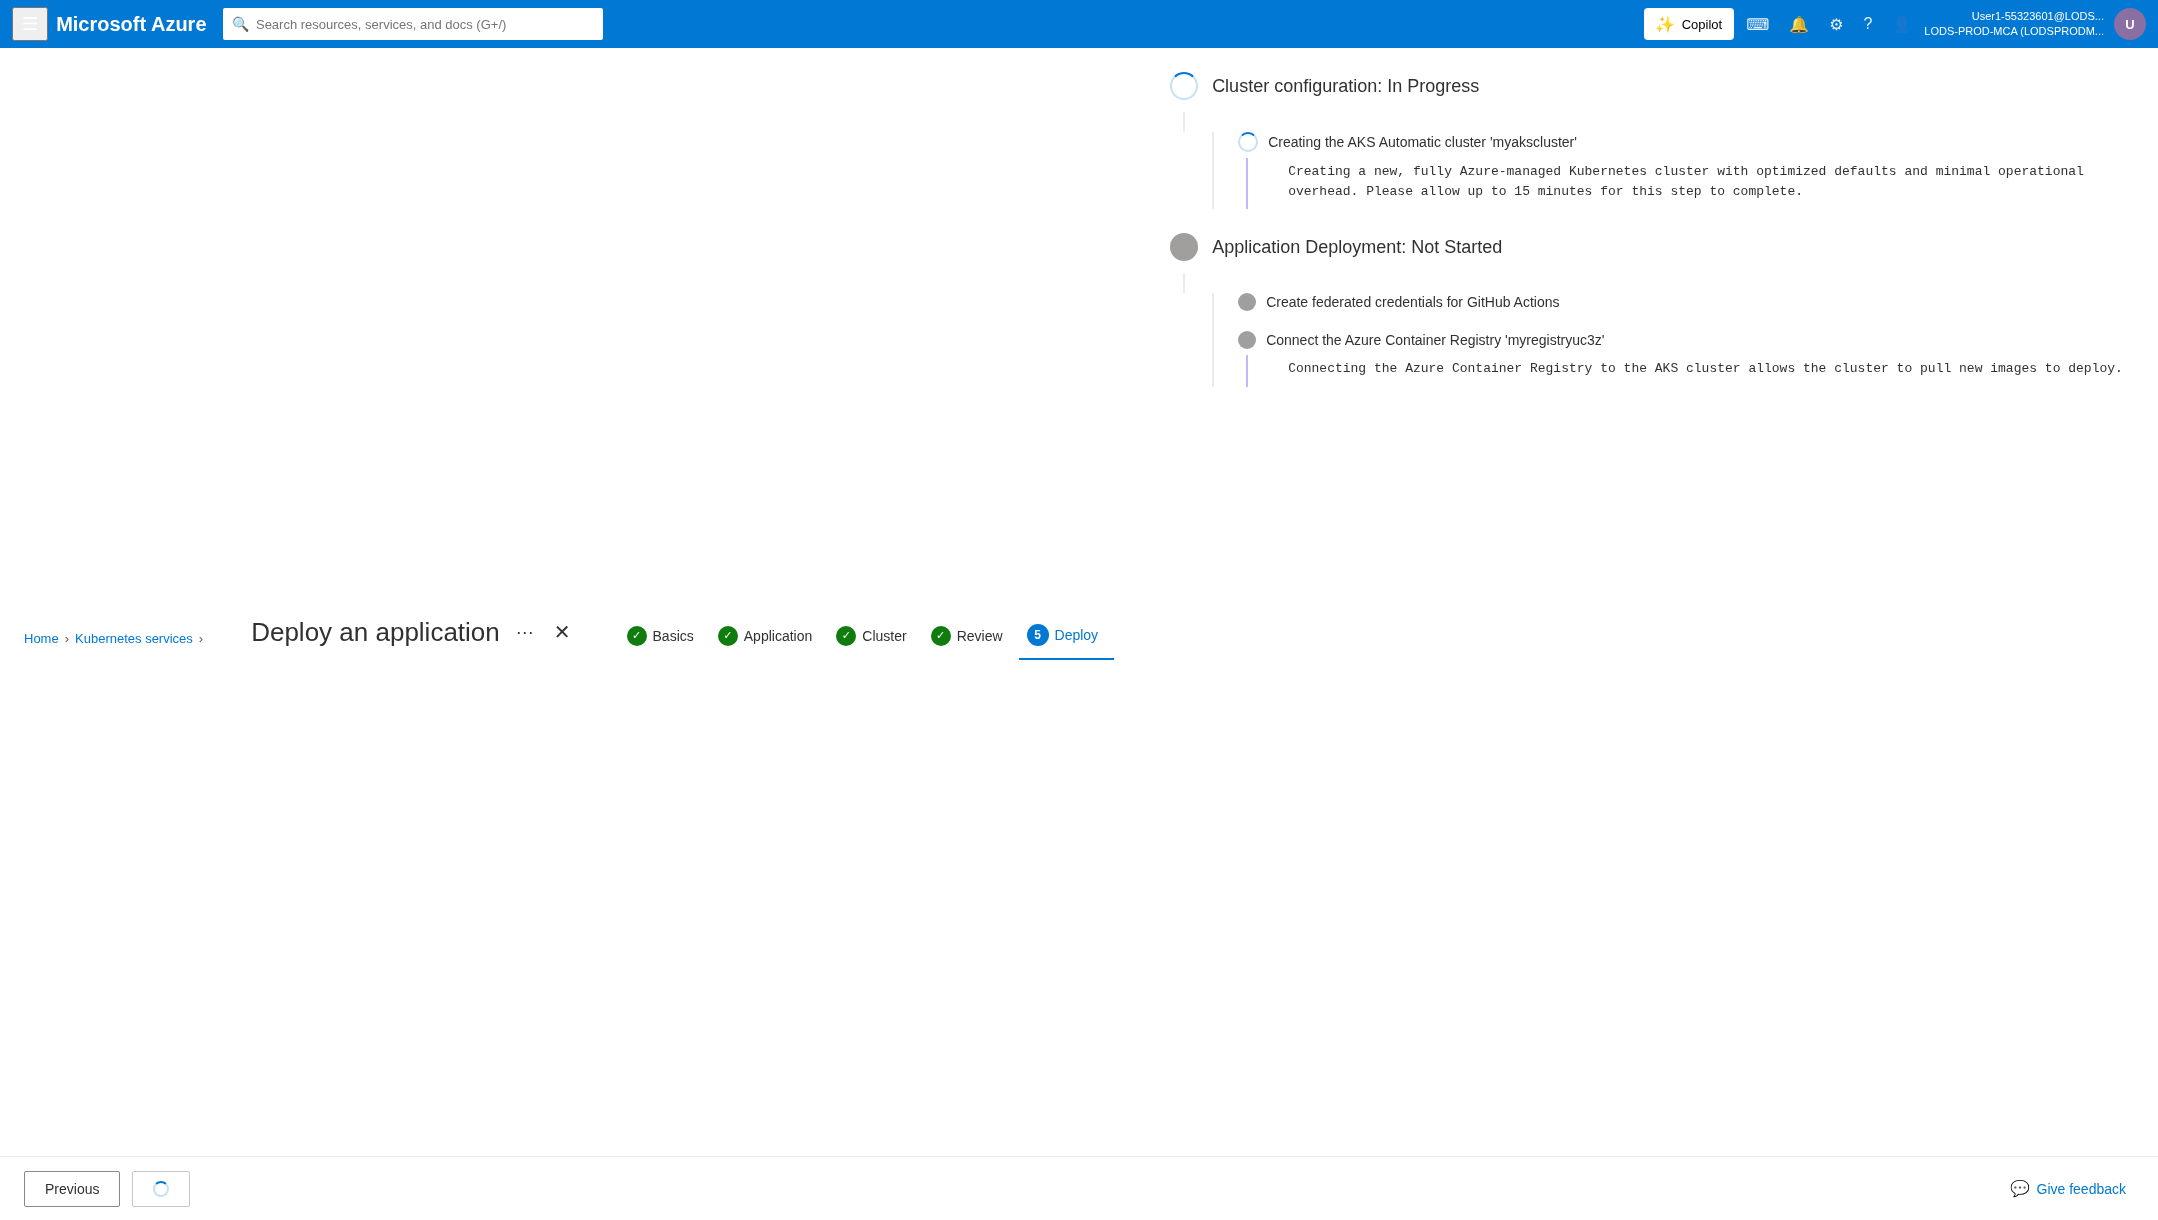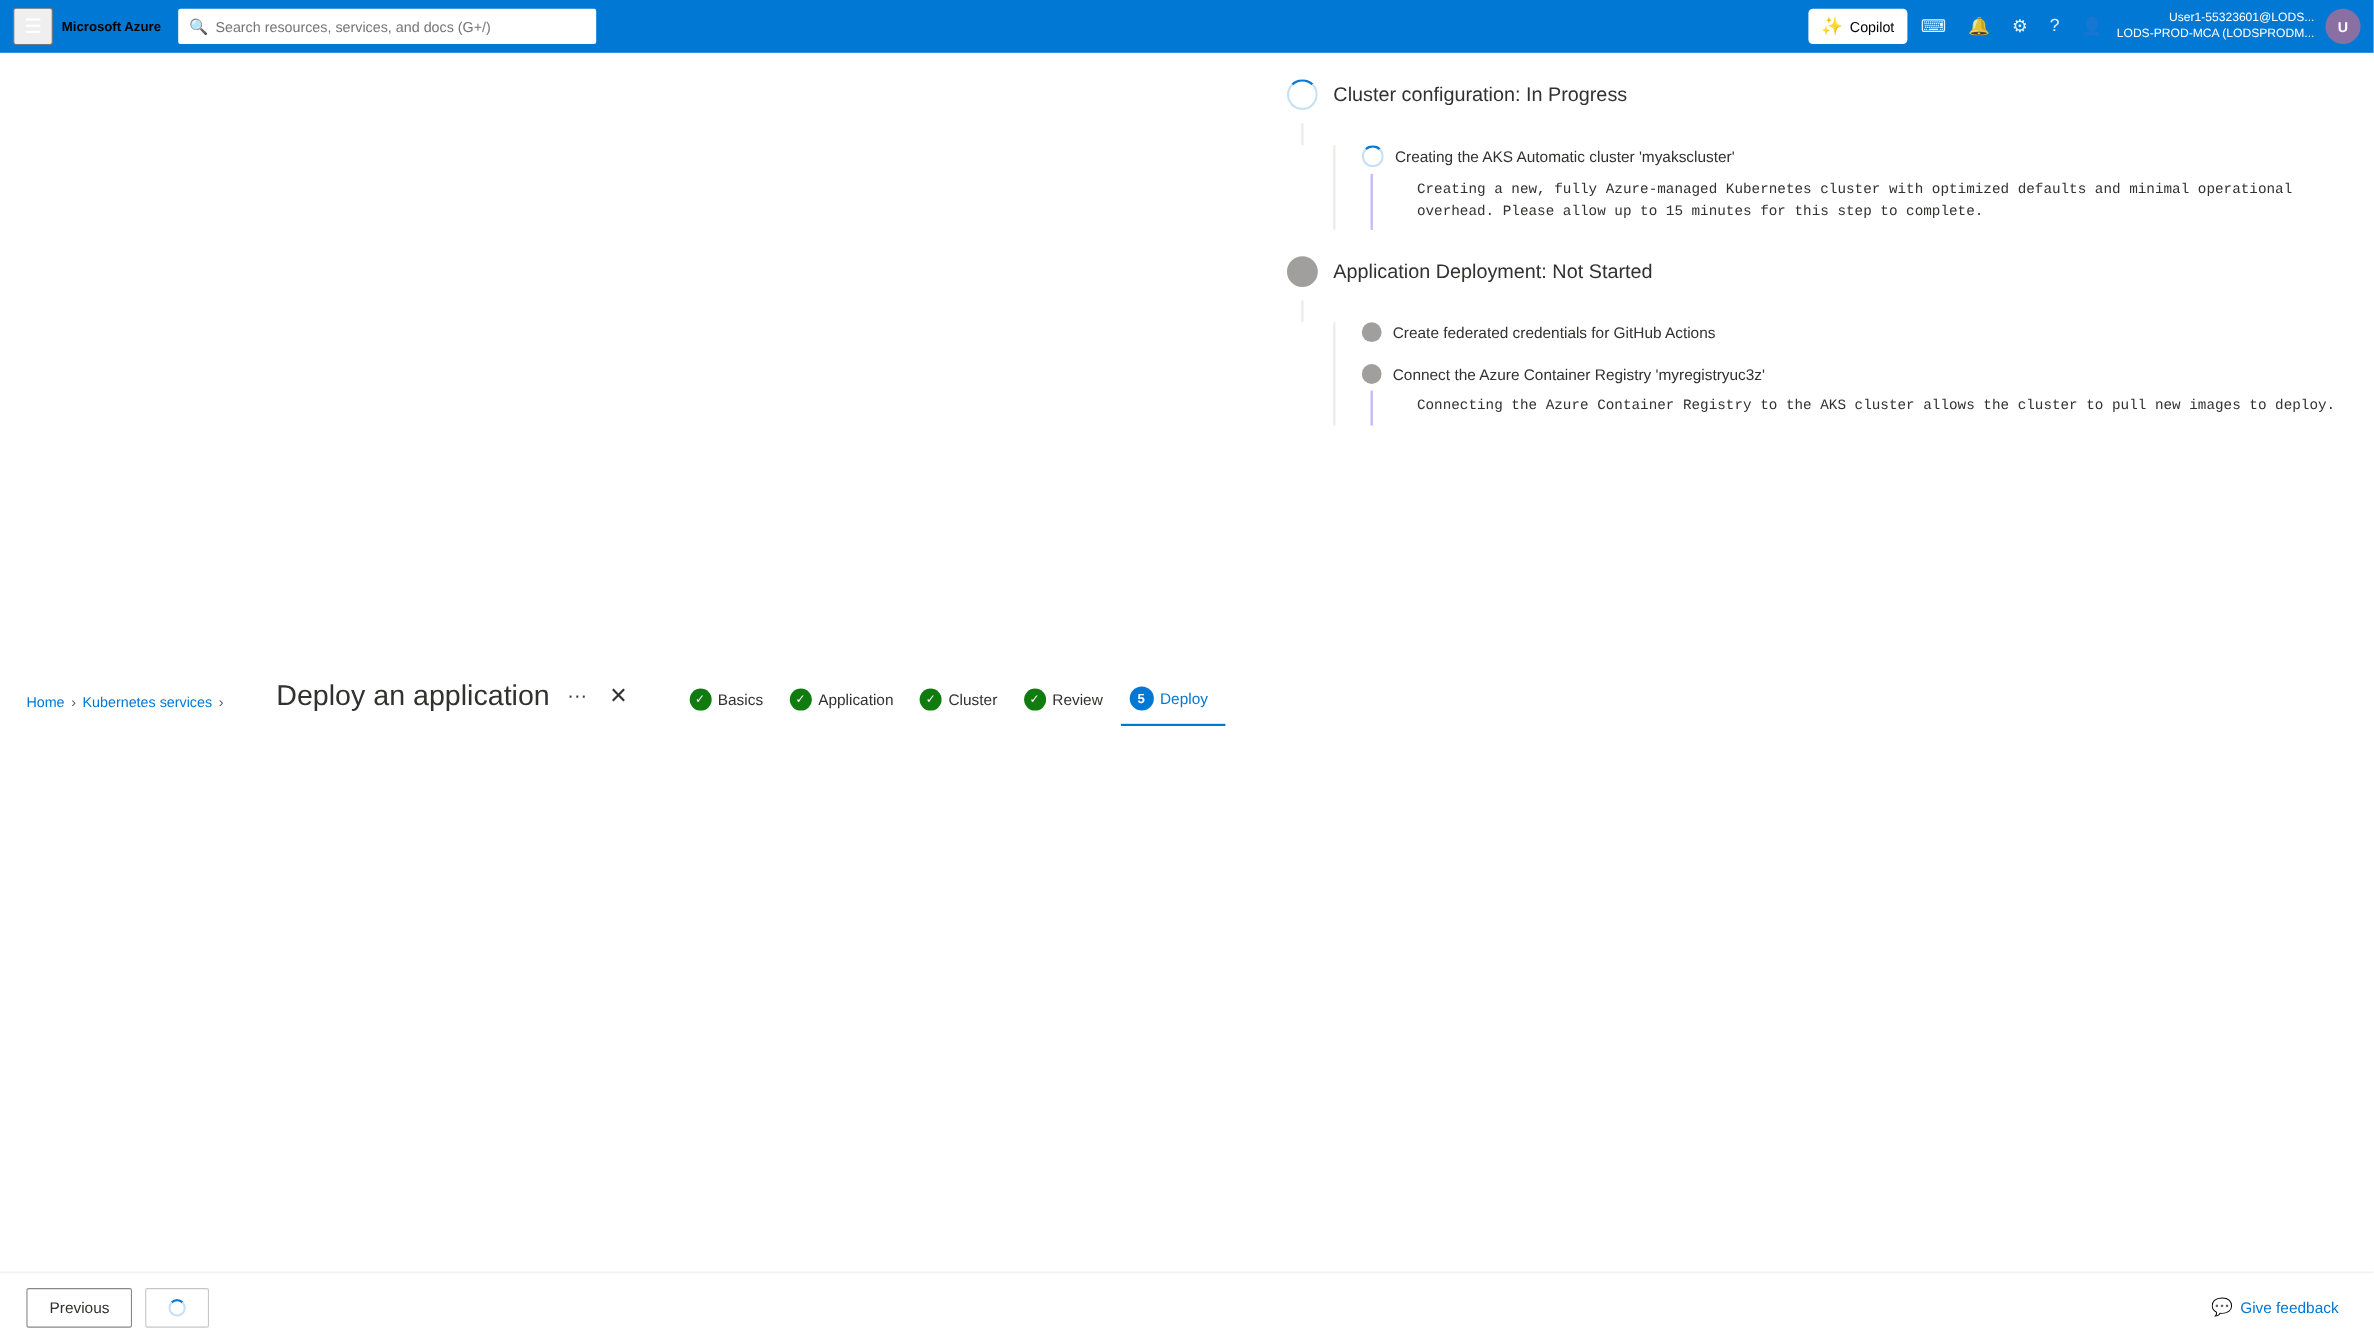--- a/index.html
+++ b/index.html
@@ -14,22 +14,22 @@
       padding: 0 12px;
       gap: 8px;
     }
     .topbar-hamburger {
       color: #fff;
       font-size: 18px;
       cursor: pointer;
       padding: 4px 8px;
     }
     .topbar-logo {
-      color: #000000;
-      font-size: 12px;
+      color: #ffffff;
+      font-size: 20px;
       font-weight: 600;
       margin-right: 8px;
       white-space: nowrap;
     }
     .topbar-search {
       background: #fff;
       border: none;
       border-radius: 2px;
       height: 32px;
       width: 380px;

